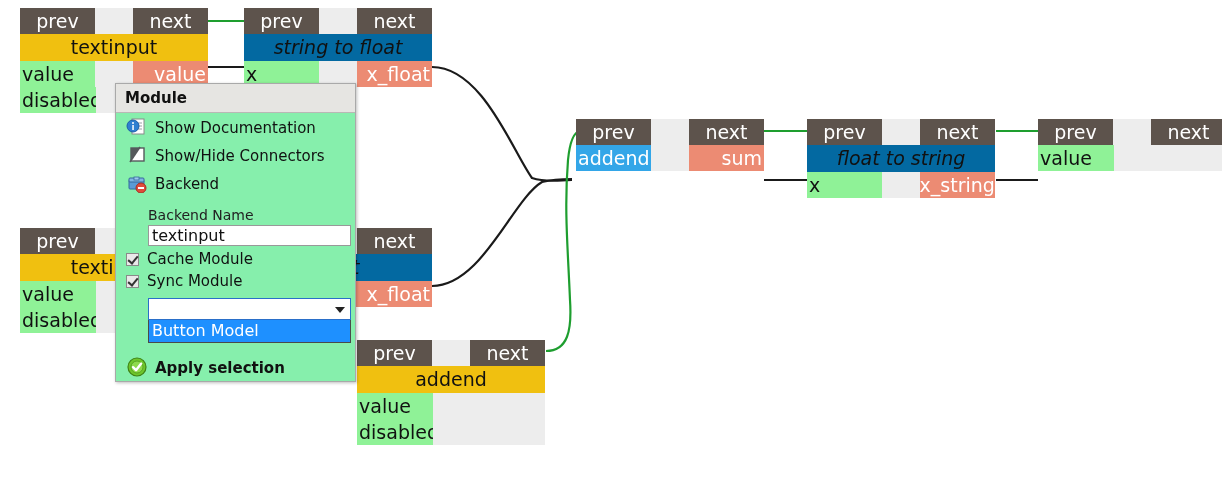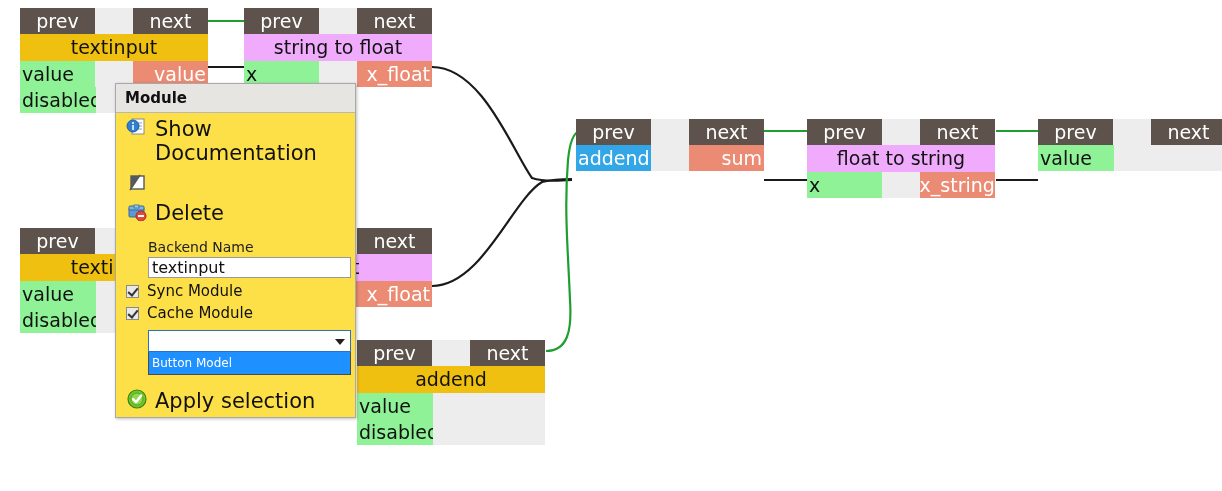--- a/index.html
+++ b/index.html
@@ -16,36 +16,36 @@
 
   
   .node{position:absolute;background:#ededed;}
   .row{display:flex;height:26px;line-height:26px;}
   .flowrow{height:26px;}
   .cell{height:26px;line-height:26px;font-size:19px;overflow:hidden;white-space:nowrap;}
   .prev,.next{background:#5d534c;color:#ffffff;text-align:center;}
   .gap{background:#ededed;}
   .title{height:27px;line-height:27px;font-size:19px;text-align:center;color:#111;white-space:nowrap;overflow:hidden;}
   .title.yellow{background:#f0c010;}
-  .title.green{background:#f0abfc;}
+  .title.green{background:#0369a1;font-style:italic;}
   .in{background:#8ff297;color:#111;text-align:left;padding-left:2px;}
   .in.sel{background:#33a6e8;color:#ffffff;}
   .out{background:#ec8b73;color:#ffffff;text-align:right;padding-right:2px;}
 
   
   #ctxmenu{
-    position:absolute;background:#fde047;border:1px solid #a9a9a9;
+    position:absolute;background:#86efac;border:1px solid #a9a9a9;
     box-shadow:1px 1px 3px rgba(0,0,0,.25);
   }
   .mhead{
     background:#e6e5e2;border-bottom:1px solid #b9b8b5;
     font-size:15px;font-weight:bold;color:#111;
     padding:5px 0 5px 9px;font-family:"DejaVu Sans","Liberation Sans",sans-serif;
   }
-  .mitem{display:flex;align-items:flex-start;padding:4px 0 4px 10px;font-size:21px;color:#111;}
+  .mitem{display:flex;align-items:flex-end;padding:4px 0 4px 10px;font-size:15px;color:#111;}
   .mitem .ico{width:22px;height:20px;margin-right:7px;flex:0 0 22px;position:relative;}
   .msep{height:8px;}
   .mfield{padding:2px 10px 2px 32px;}
   .flabel{font-size:14px;color:#222;padding-bottom:2px;}
   .ftext{
     width:203px;height:21px;box-sizing:border-box;border:1px solid #999;background:#fff;
     font-size:16px;color:#111;padding:0 3px;line-height:19px;font-family:"DejaVu Sans","Liberation Sans",sans-serif;
   }
   .mcheck{display:flex;align-items:center;padding:2px 0 2px 10px;font-size:15px;color:#111;}
   .cbox{
@@ -57,21 +57,21 @@
     border:solid #333;border-width:0 2px 2px 0;transform:rotate(40deg);
   }
   .fsel{
     width:203px;height:22px;box-sizing:border-box;border:1px solid #8a8a8a;background:#fff;
     font-size:16px;color:#111;padding:0 3px;line-height:20px;position:relative;
   }
   .fsel.open{border:1px solid #2a6fc9;}
   .fsel .arrow{position:absolute;right:5px;top:8px;width:0;height:0;
     border-left:5px solid transparent;border-right:5px solid transparent;border-top:6px solid #222;}
   .optlist{width:203px;box-sizing:border-box;border:1px solid #4a4a4a;border-top:none;background:#fff;}
-  .opt{font-size:12px;color:#111;padding:1px 3px;line-height:20px;}
+  .opt{font-size:16px;color:#111;padding:1px 3px;line-height:20px;}
   .opt.hl{background:#1e90ff;color:#ffffff;}
 </style>
 </head>
 <body>
 
 <div id="canvas">
 
   <svg id="wires" viewBox="0 0 1222 491" width="1222" height="491">
 
     <path d="M196,21 L236,21" stroke="#1e9e2f" stroke-width="2" fill="none"></path>
@@ -231,68 +231,69 @@
     </div>
 
     <div class="mitem">
       <span class="ico">
         <svg width="22" height="20" viewBox="0 0 22 20">
           <rect x="5" y="3" width="13" height="13" fill="#ffffff" stroke="#55595c" stroke-width="1.4"></rect>
           <path d="M5,16 L5,3 L13,3 Z" fill="#55595c"></path>
           <line x1="4" y1="17" x2="14" y2="2" stroke="#55595c" stroke-width="1.6"></line>
         </svg>
       </span>
+      <span>Show/Hide Connectors</span>
     </div>
 
     <div class="mitem">
       <span class="ico">
         <svg width="22" height="20" viewBox="0 0 22 20">
           <rect x="3" y="7" width="15" height="9" rx="1" fill="#5b9bd5" stroke="#35699c" stroke-width="1"></rect>
           <rect x="3" y="5" width="15" height="4" rx="1" fill="#7fb5e3" stroke="#35699c" stroke-width="1"></rect>
           <rect x="8" y="4" width="5" height="3" fill="#9cc8ee" stroke="#35699c" stroke-width="0.8"></rect>
           <circle cx="15" cy="15" r="5" fill="#e04a3a" stroke="#a72e22" stroke-width="1"></circle>
           <rect x="12" y="14" width="6" height="2" fill="#ffffff"></rect>
         </svg>
       </span>
-      <span>Delete</span>
+      <span>Backend</span>
     </div>
 
     <div class="msep"></div>
 
     <div class="mfield">
       <div class="flabel">Backend Name</div>
       <input class="ftext" type="text" value="textinput" style="">
     </div>
 
     <div class="mcheck">
       <span class="cbox on"></span>
-      <span>Sync Module</span>
+      <span>Cache Module</span>
     </div>
 
     <div class="mcheck">
       <span class="cbox on"></span>
-      <span>Cache Module</span>
+      <span>Sync Module</span>
     </div>
 
     <div class="mfield">
     </div>
 
     <div class="mfield">
       <div class="fsel open">
         <span></span>
         <span class="arrow"></span>
       </div>
       <div class="optlist">
         <div class="opt hl">Button Model</div>
       </div>
     </div>
 
     <div class="msep"></div>
 
-    <div class="mitem" style="">
+    <div class="mitem" style="font-weight:bold;">
       <span class="ico">
         <svg width="22" height="20" viewBox="0 0 22 20">
           <circle cx="11" cy="10" r="9" fill="#6ec62b" stroke="#3f8214" stroke-width="1.2"></circle>
           <circle cx="11" cy="10" r="6" fill="#8ed94c" stroke="#4f9a1c" stroke-width="0.8"></circle>
           <path d="M7,10.2 L10,13.2 L15.2,6.6" fill="none" stroke="#ffffff" stroke-width="2.4" stroke-linecap="round" stroke-linejoin="round"></path>
         </svg>
       </span>
       <span>Apply selection</span>
     </div>
   </div>

